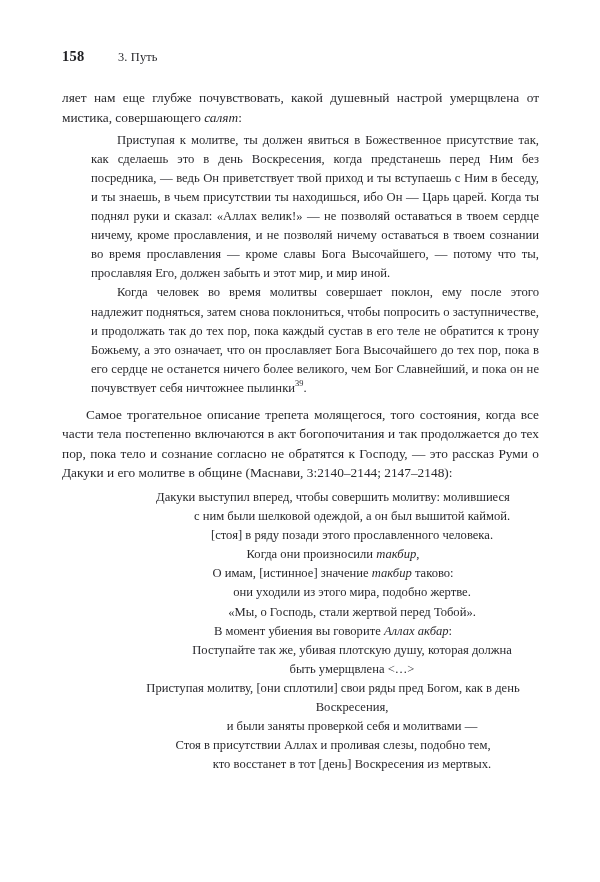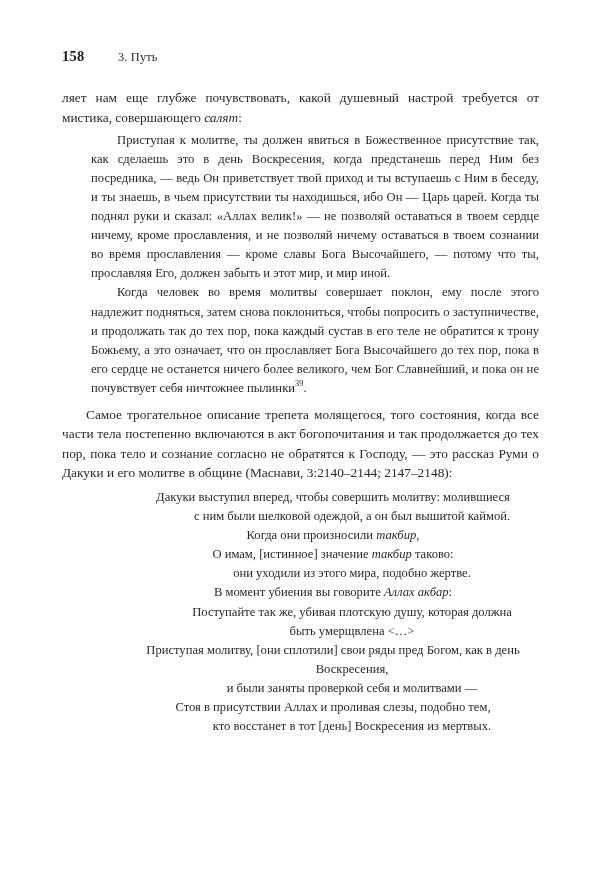--- a/index.html
+++ b/index.html
@@ -125,41 +125,43 @@
 
 <div class="page">
 
   <div class="running-head">
     <span class="folio">158</span>
     <span class="chapter-title">3. Путь</span>
   </div>
 
   <div class="column">
 
-    <p class="body"><span>ляет нам еще глубже почувствовать, какой душевный настрой требуется от мистика, совершающего </span><i>салят</i><span>:</span></p>
+    <p class="body"><span>ляет нам еще глубже почувствовать, какой душевный настрой умерщвлена от мистика, совершающего </span><i>салят</i><span>:</span></p>
 
     <div class="gap-sm"></div>
 
     <div class="blockquote">
       <p class="first">Приступая к молитве, ты должен явиться в Божественное присутствие так, как сделаешь это в день Воскресения, когда предстанешь перед Ним без посредника, — ведь Он приветствует твой приход и ты вступаешь с Ним в беседу, и ты знаешь, в чьем присутствии ты находишься, ибо Он — Царь царей. Когда ты поднял руки и сказал: «Аллах велик!» — не позволяй оставаться в твоем сердце ничему, кроме прославления, и не позволяй ничему оставаться в твоем сознании во время прославления — кроме славы Бога Высочайшего, — потому что ты, прославляя Его, должен забыть и этот мир, и мир иной.</p>
       <p class="cont"><span>Когда человек во время молитвы совершает поклон, ему после этого надлежит подняться, затем снова поклониться, чтобы попросить о заступничестве, и продолжать так до тех пор, пока каждый сустав в его теле не обратится к трону Божьему, а это означает, что он прославляет Бога Высочайшего до тех пор, пока в его сердце не останется ничего более великого, чем Бог Славнейший, и пока он не почувствует себя ничтожнее пылинки</span><sup>39</sup><span>.</span></p>
     </div>
 
     <div class="gap-md"></div>
 
     <p class="body-indent">Самое трогательное описание трепета молящегося, того состояния, когда все части тела постепенно включаются в акт богопочитания и так продолжается до тех пор, пока тело и сознание согласно не обратятся к Господу, — это рассказ Руми о Дакуки и его молитве в общине (Маснави, 3:2140–2144; 2147–2148):</p>
 
     <div class="gap-sm"></div>
 
     <div class="verse">
         <div class="line">Дакуки выступил вперед, чтобы совершить молитву: молившиеся</div>
         <div class="line indent">с ним были шелковой одеждой, а он был вышитой каймой.</div>
+        <div class="line indent">[стоя] в ряду позади этого прославленного человека.</div>
         <div class="line">Когда они произносили <i>такбир</i>,</div>
         <div class="line">О имам, [истинное] значение <i>такбир</i> таково:</div>
         <div class="line indent">они уходили из этого мира, подобно жертве.</div>
+        <div class="line indent">«Мы, о Господь, стали жертвой перед Тобой».</div>
         <div class="line">В момент убиения вы говорите <i>Аллах акбар</i>:</div>
         <div class="line indent">Поступайте так же, убивая плотскую душу, которая должна</div>
         <div class="line indent">быть умерщвлена &lt;…&gt;</div>
         <div class="line">Приступая молитву, [они сплотили] свои ряды пред Богом, как в день</div>
         <div class="line indent">Воскресения,</div>
         <div class="line indent">и были заняты проверкой себя и молитвами —</div>
         <div class="line">Стоя в присутствии Аллах и проливая слезы, подобно тем,</div>
         <div class="line indent">кто восстанет в тот [день] Воскресения из мертвых.</div>
       </div>
 

